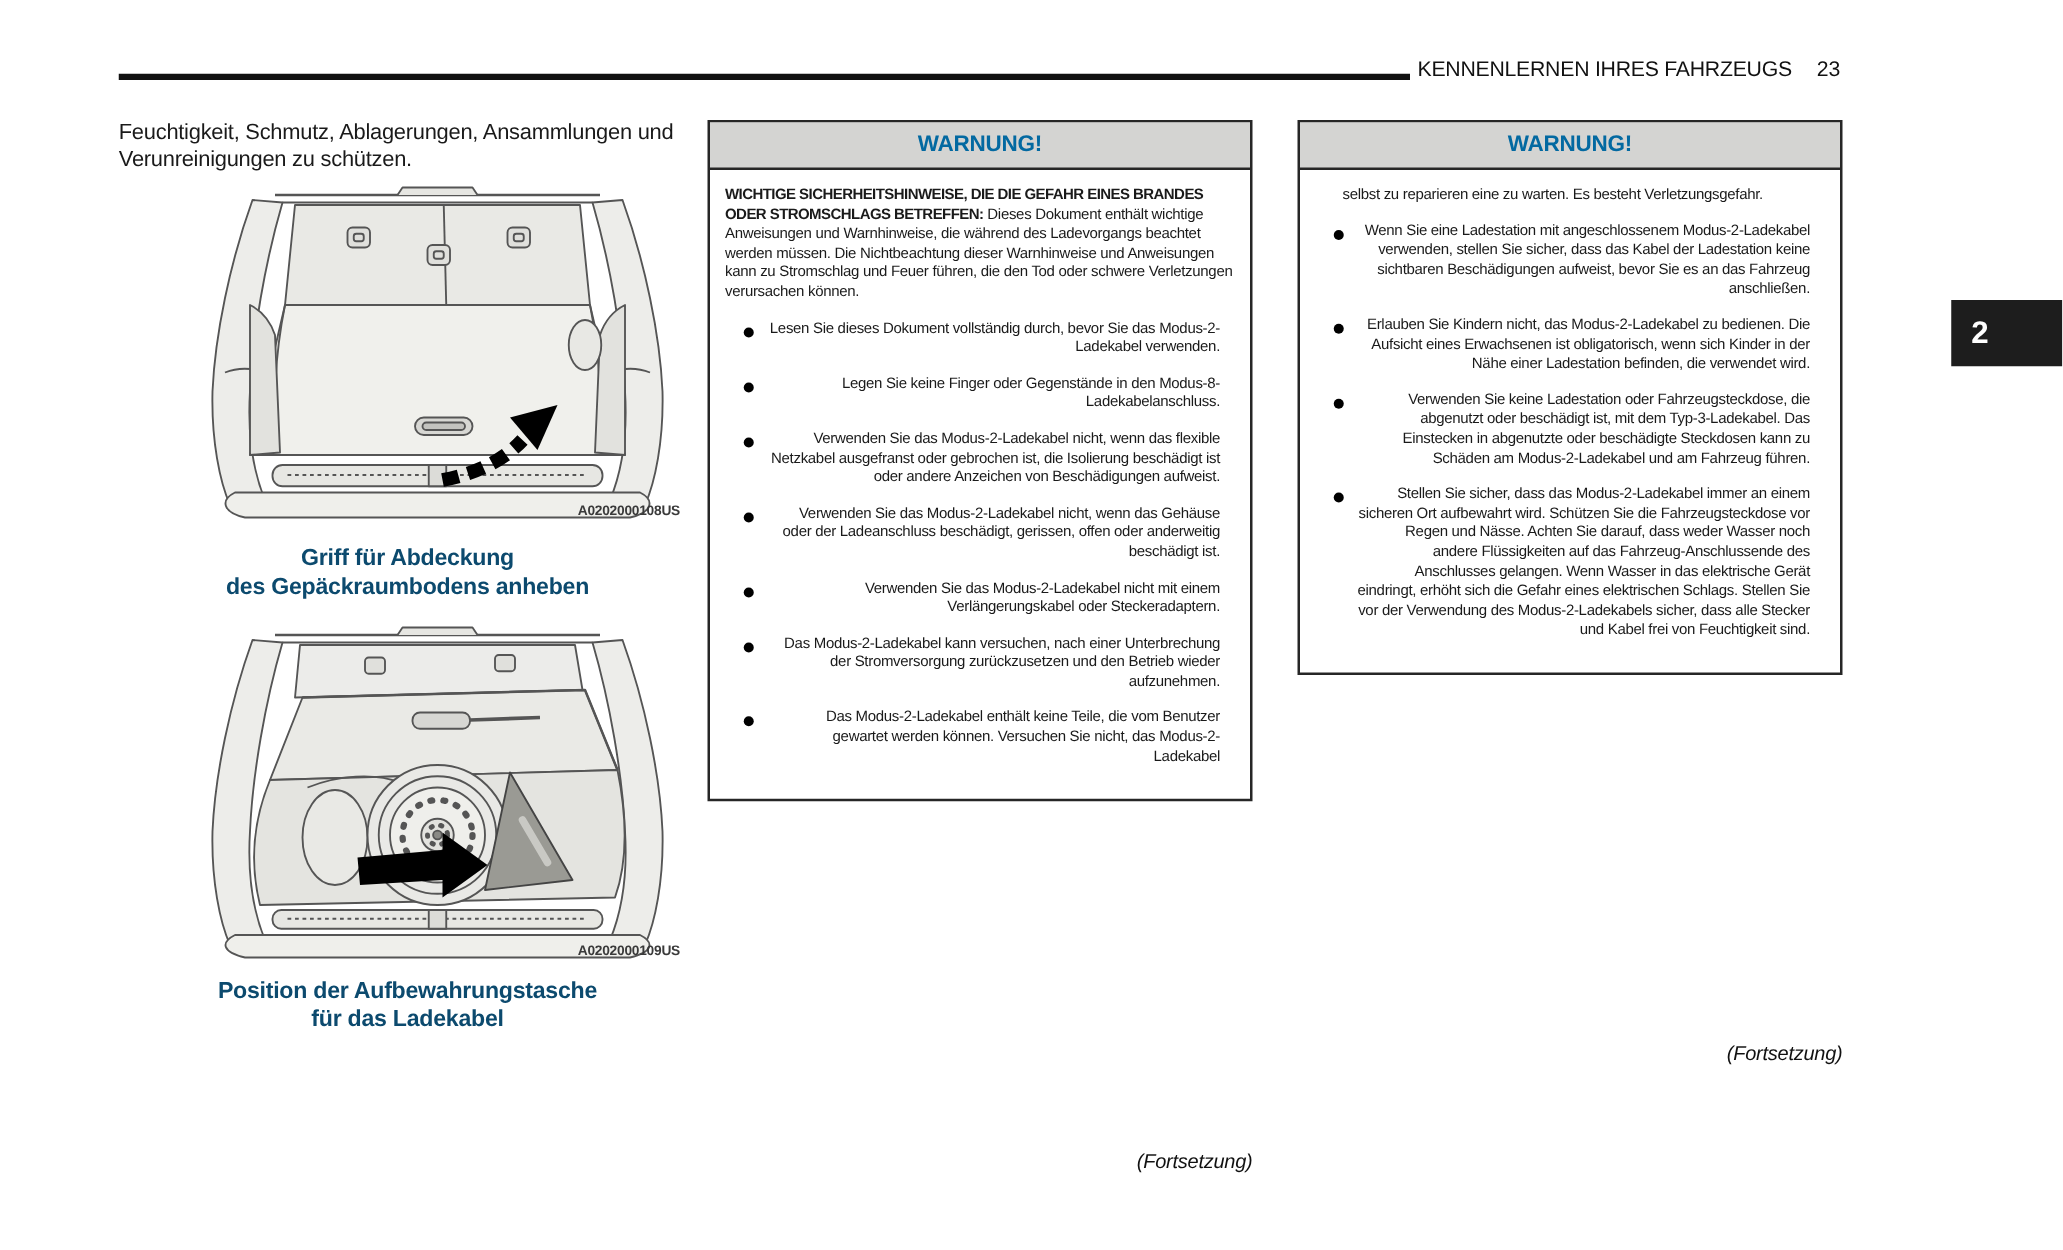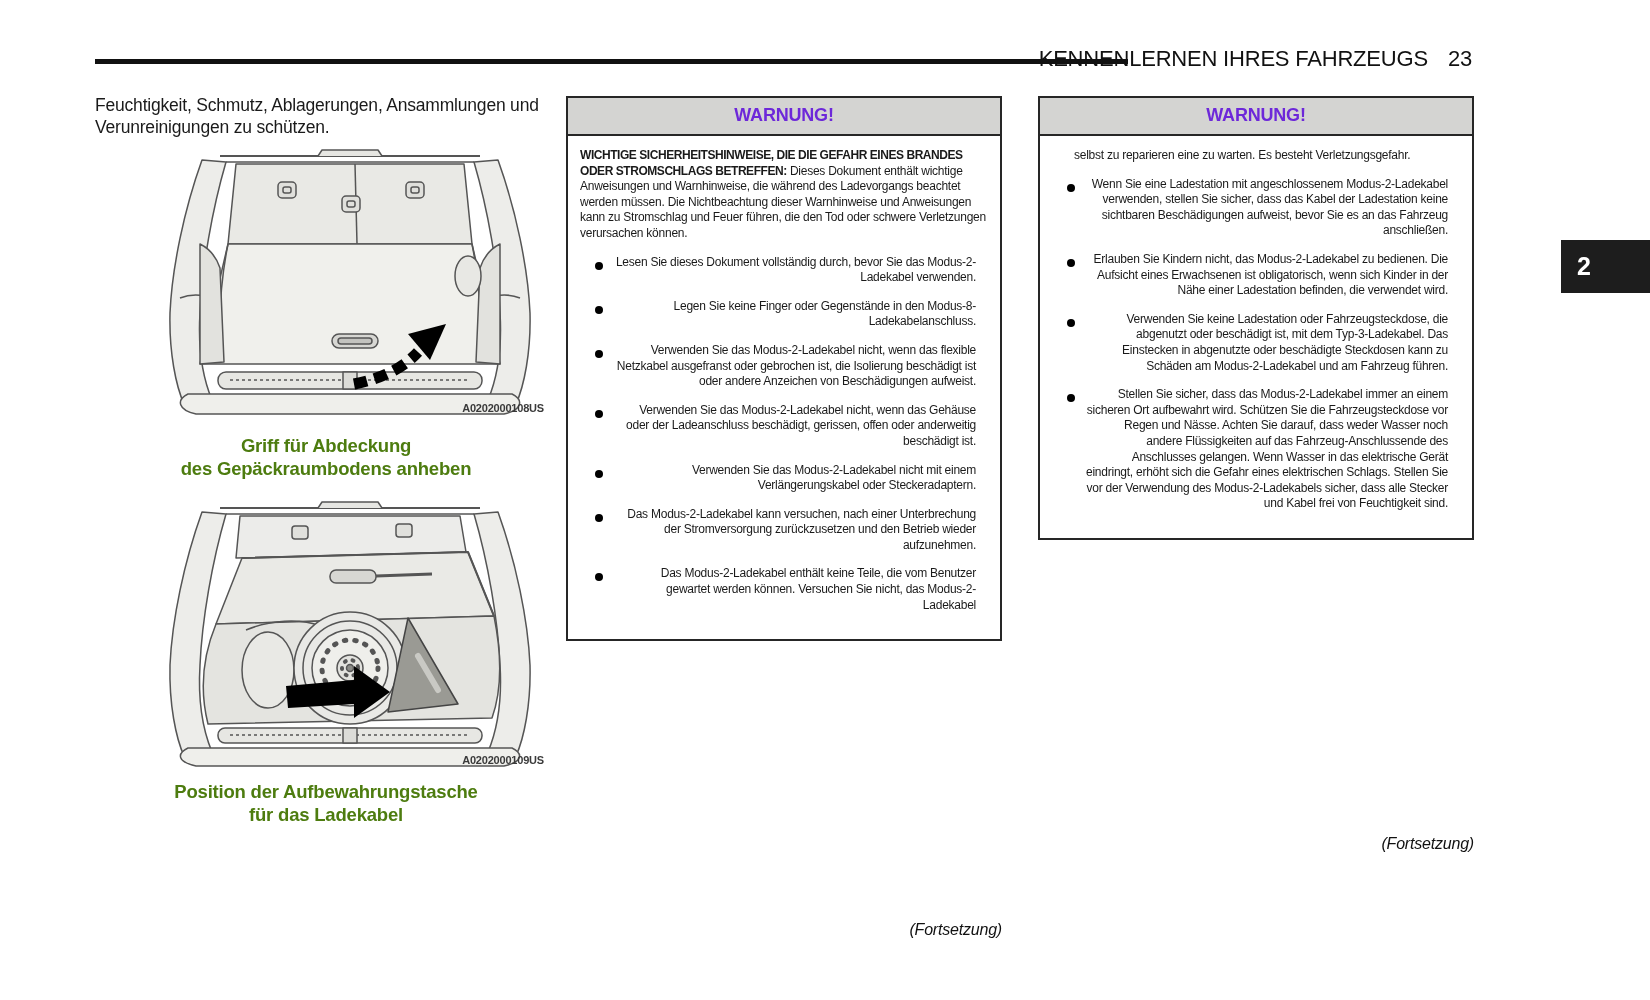--- a/index.html
+++ b/index.html
@@ -3,47 +3,47 @@
 <meta charset="utf-8">
 <style>
   html,body{margin:0;padding:0;background:#ffffff;}
   body{font-family:"Liberation Sans", sans-serif; color:#1a1a1a;}
   #page{position:relative;width:1650px;height:1000px;background:#fff;overflow:hidden;
         letter-spacing:-0.2px;}
 
   
   .header-rule{position:absolute;left:95px;top:59px;width:1033px;height:5px;background:#111;}
   .header-text{position:absolute;top:46px;left:1128px;width:344px;display:flex;
-               justify-content:flex-end;align-items:baseline;gap:20px;font-size:22px;color:#111;}
+               justify-content:flex-end;align-items:baseline;gap:20px;font-size:17px;color:#111;}
   .header-title{white-space:nowrap;}
   .header-page{font-weight:bold;font-weight:normal;}
 
   
   .chapter-tab{position:absolute;left:1561px;top:240px;width:89px;height:53px;background:#1d1d1d;
                color:#fff;display:flex;align-items:center;padding-left:16px;box-sizing:border-box;
                font-size:25px;font-weight:bold;}
 
   
   .left-col{position:absolute;left:95px;top:94px;width:462px;}
   .intro-text{font-size:17.5px;line-height:1.27;}
   .figure{position:absolute;left:55px;width:400px;}
   .fig1{top:54px;height:272px;}
   .fig2{top:406px;height:272px;}
   .fig-caption{position:absolute;left:0;width:462px;text-align:center;font-weight:bold;
-               font-size:18.5px;line-height:1.26;color:#4d7c0f;}
+               font-size:18.5px;line-height:1.26;color:#0c4a6e;}
   .cap1{top:340px;}
   .cap2{top:686px;}
   svg text.figcode{font-family:"Liberation Sans",sans-serif;font-size:11px;font-weight:bold;fill:#3a3a3a;}
 
   
   .wbox{position:absolute;top:96px;width:436px;border:2px solid #262626;box-sizing:border-box;background:#fff;}
   .wbox-mid{left:566px;}
   .wbox-right{left:1038px;}
   .wbox-title{background:#d4d4d2;border-bottom:2px solid #262626;text-align:center;
-              font-weight:bold;font-size:18px;padding:7px 0 8px 0;color:#6d28d9;}
+              font-weight:bold;font-size:18px;padding:7px 0 8px 0;color:#0369a1;}
   .wbox-body{padding:12px 12px 14px 12px;font-size:12px;line-height:1.3;}
   .w-heading{font-weight:bold;letter-spacing:-0.45px;}
   .w-intro{letter-spacing:-0.25px;}
   .w-lead{padding-left:22px;letter-spacing:-0.25px;}
   ul.bullets{list-style:none;margin:12px;padding:0;text-align:right;}
   ul.bullets li{position:relative;padding-left:22px;margin-top:13px;letter-spacing:-0.25px;}
   ul.bullets li::before{content:"";position:absolute;left:3px;top:7px;width:8px;height:8px;
                         border-radius:50%;background:#000;}
   .continuation{margin-top:6px;text-align:right;font-style:italic;font-size:16px;color:#111;}
   .cont-mid{position:absolute;left:566px;top:915px;width:436px;}

